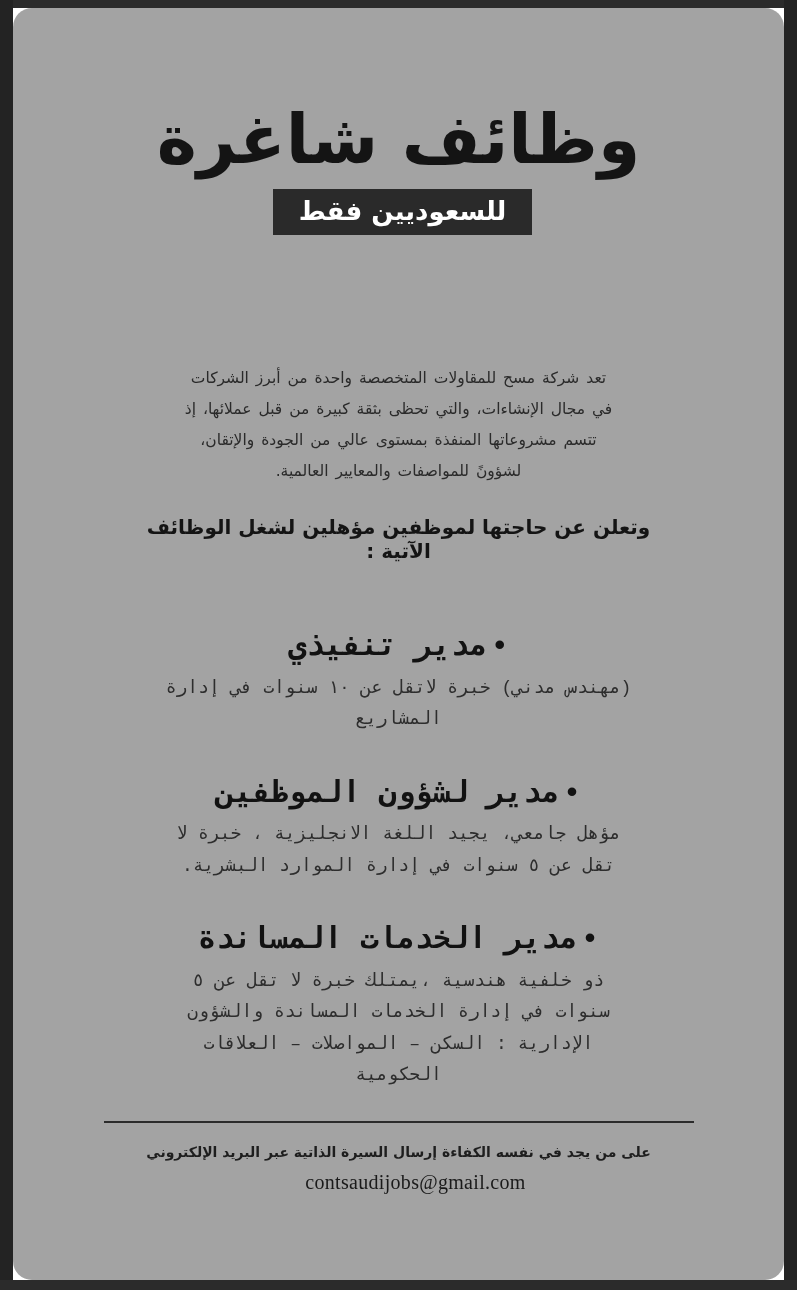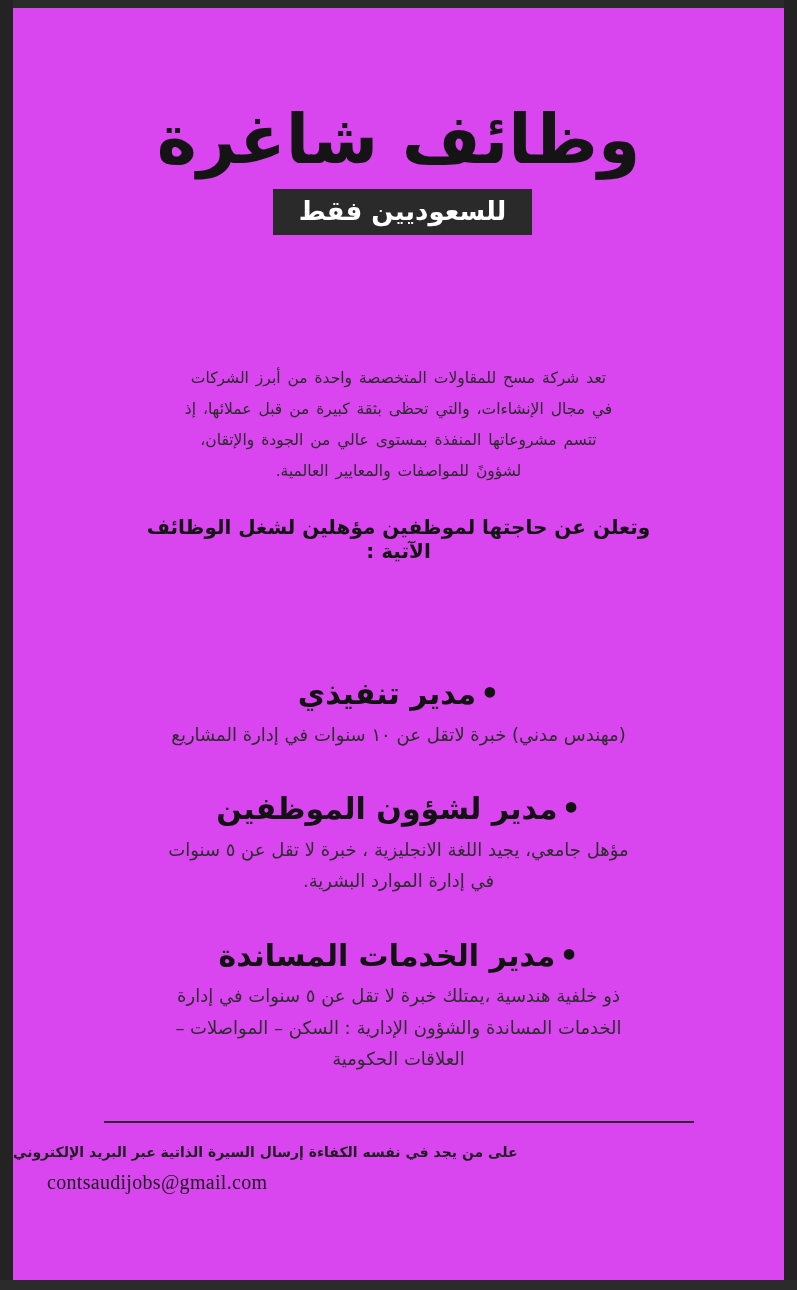--- a/index.html
+++ b/index.html
@@ -43,22 +43,23 @@
     height: 10px;
     background: #2b2b2b;
   }
 
   .content {
     position: absolute;
     left: 13px;
     right: 13px;
     top: 8px;
     bottom: 10px;
-    background: #d946ef;
+    background: #a3a3a3;
     overflow: hidden;
+    border-radius: 19px;
   }
 
   
   .headline-wrap {
     text-align: center;
     margin-top: 96px;
   }
   .headline {
     font-size: 68px;
     font-weight: 700;
@@ -100,21 +101,22 @@
     width: 520px;
     text-align: center;
     font-size: 20px;
     font-weight: 700;
     color: #141414;
     direction: rtl;
   }
 
   
   .jobs {
-    margin-top: 112px;
+    margin-top: 66px;
+    font-family: Liberation Mono, monospace;
   }
   .job {
     text-align: center;
     margin-bottom: 40px;
     direction: rtl;
   }
   .job-title {
     font-size: 30px;
     font-weight: 700;
     color: #121212;
@@ -133,21 +135,21 @@
     line-height: 1.75;
     color: #2d2d2d;
   }
 
   
   .footer {
     position: absolute;
     left: 0;
     right: 0;
     bottom: 86px;
-    text-align: left;
+    text-align: center;
   }
   .footer-rule {
     width: 590px;
     height: 2px;
     background: #2b2b2b;
     margin: 0 auto 18px auto;
   }
   .footer-text {
     font-size: 14px;
     font-weight: 700;

